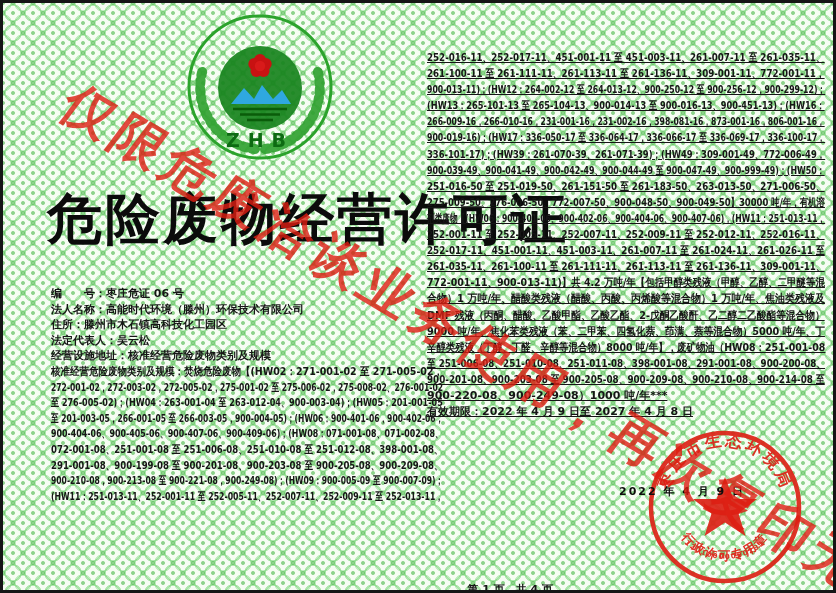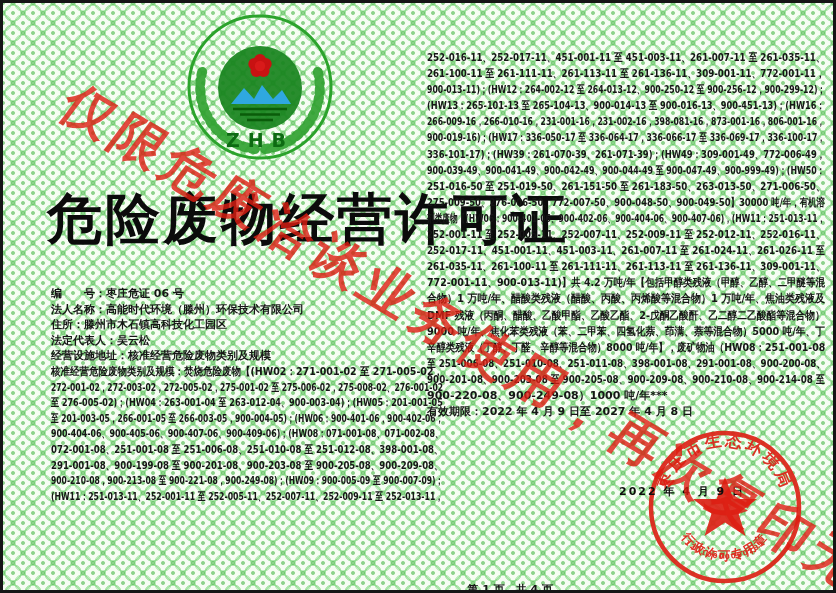--- a/index.html
+++ b/index.html
@@ -26,21 +26,21 @@
     font-size:55px; font-weight:700; letter-spacing:3px;
     white-space:nowrap; color:#0b0b0b;
   }
 
   .col { position:absolute; font-weight:600; }
   .col .ln {
     white-space:nowrap; transform-origin:0 50%;
     font-size:11px; line-height:15.6px; height:15.6px;
   }
   .left-col  { left:48px;  top:283px; width:392px; }
-  .right-col { left:424px; top:47px;  width:398px; }
+  .right-col { left:424px; top:47px;  width:398px;text-decoration:underline; }
   .right-col .ln { line-height:16.1px; height:16.1px; }
 
   .footer {
     position:absolute; left:290px; top:531px; width:260px;
     text-align:right; font-size:11px; font-weight:600;margin-top:48px;
   }
 
   .watermark {
     position:absolute; left:85px; top:68px; z-index:6;
     transform-origin:0 0; transform:rotate(31deg) skewX(-6deg);

